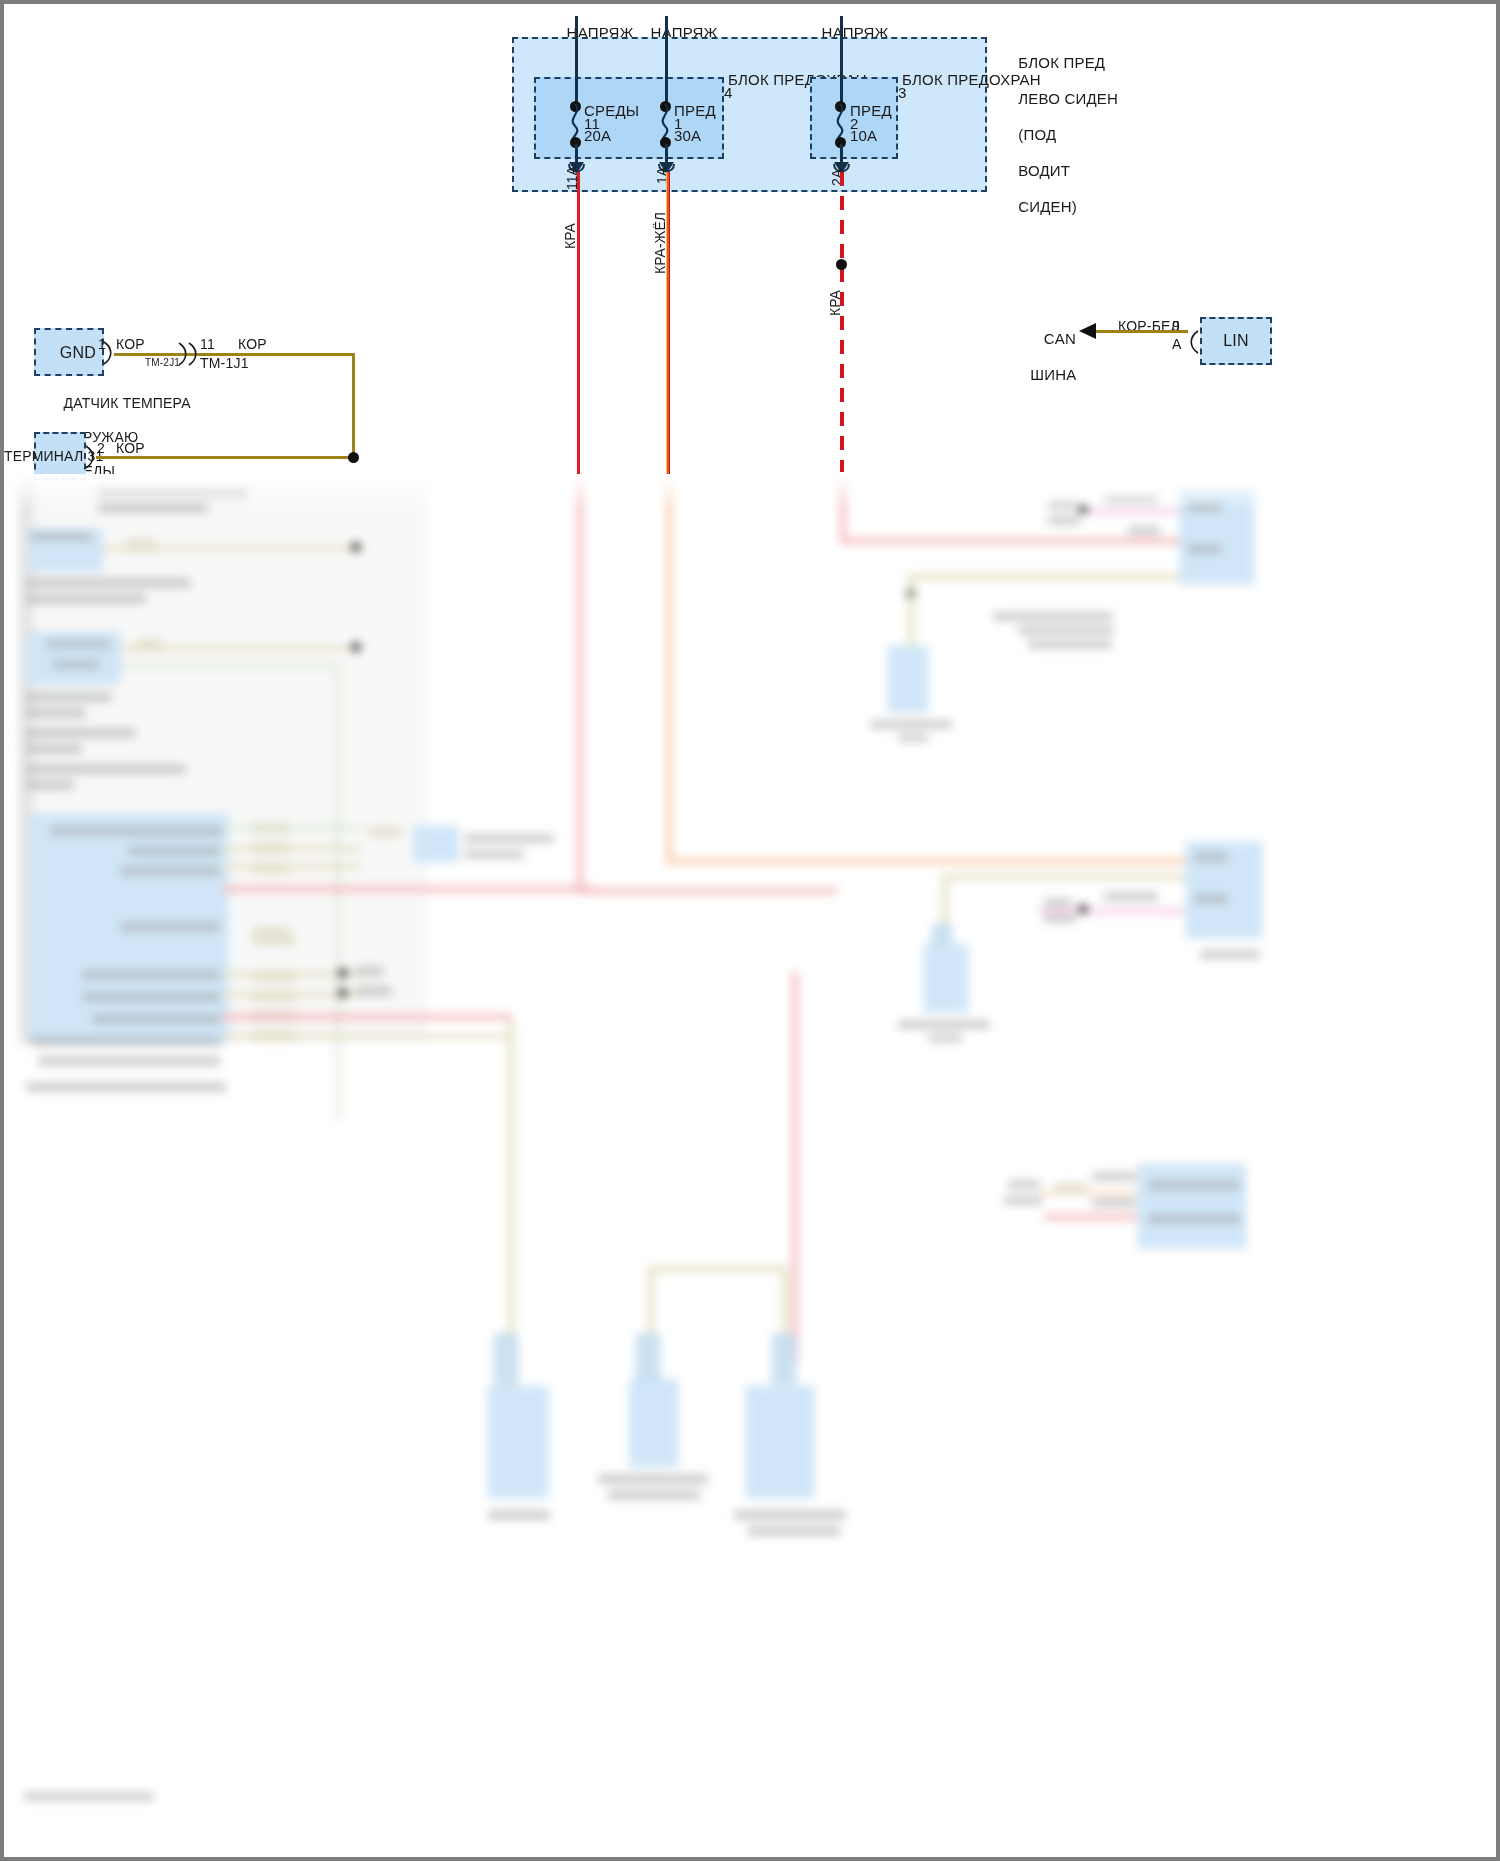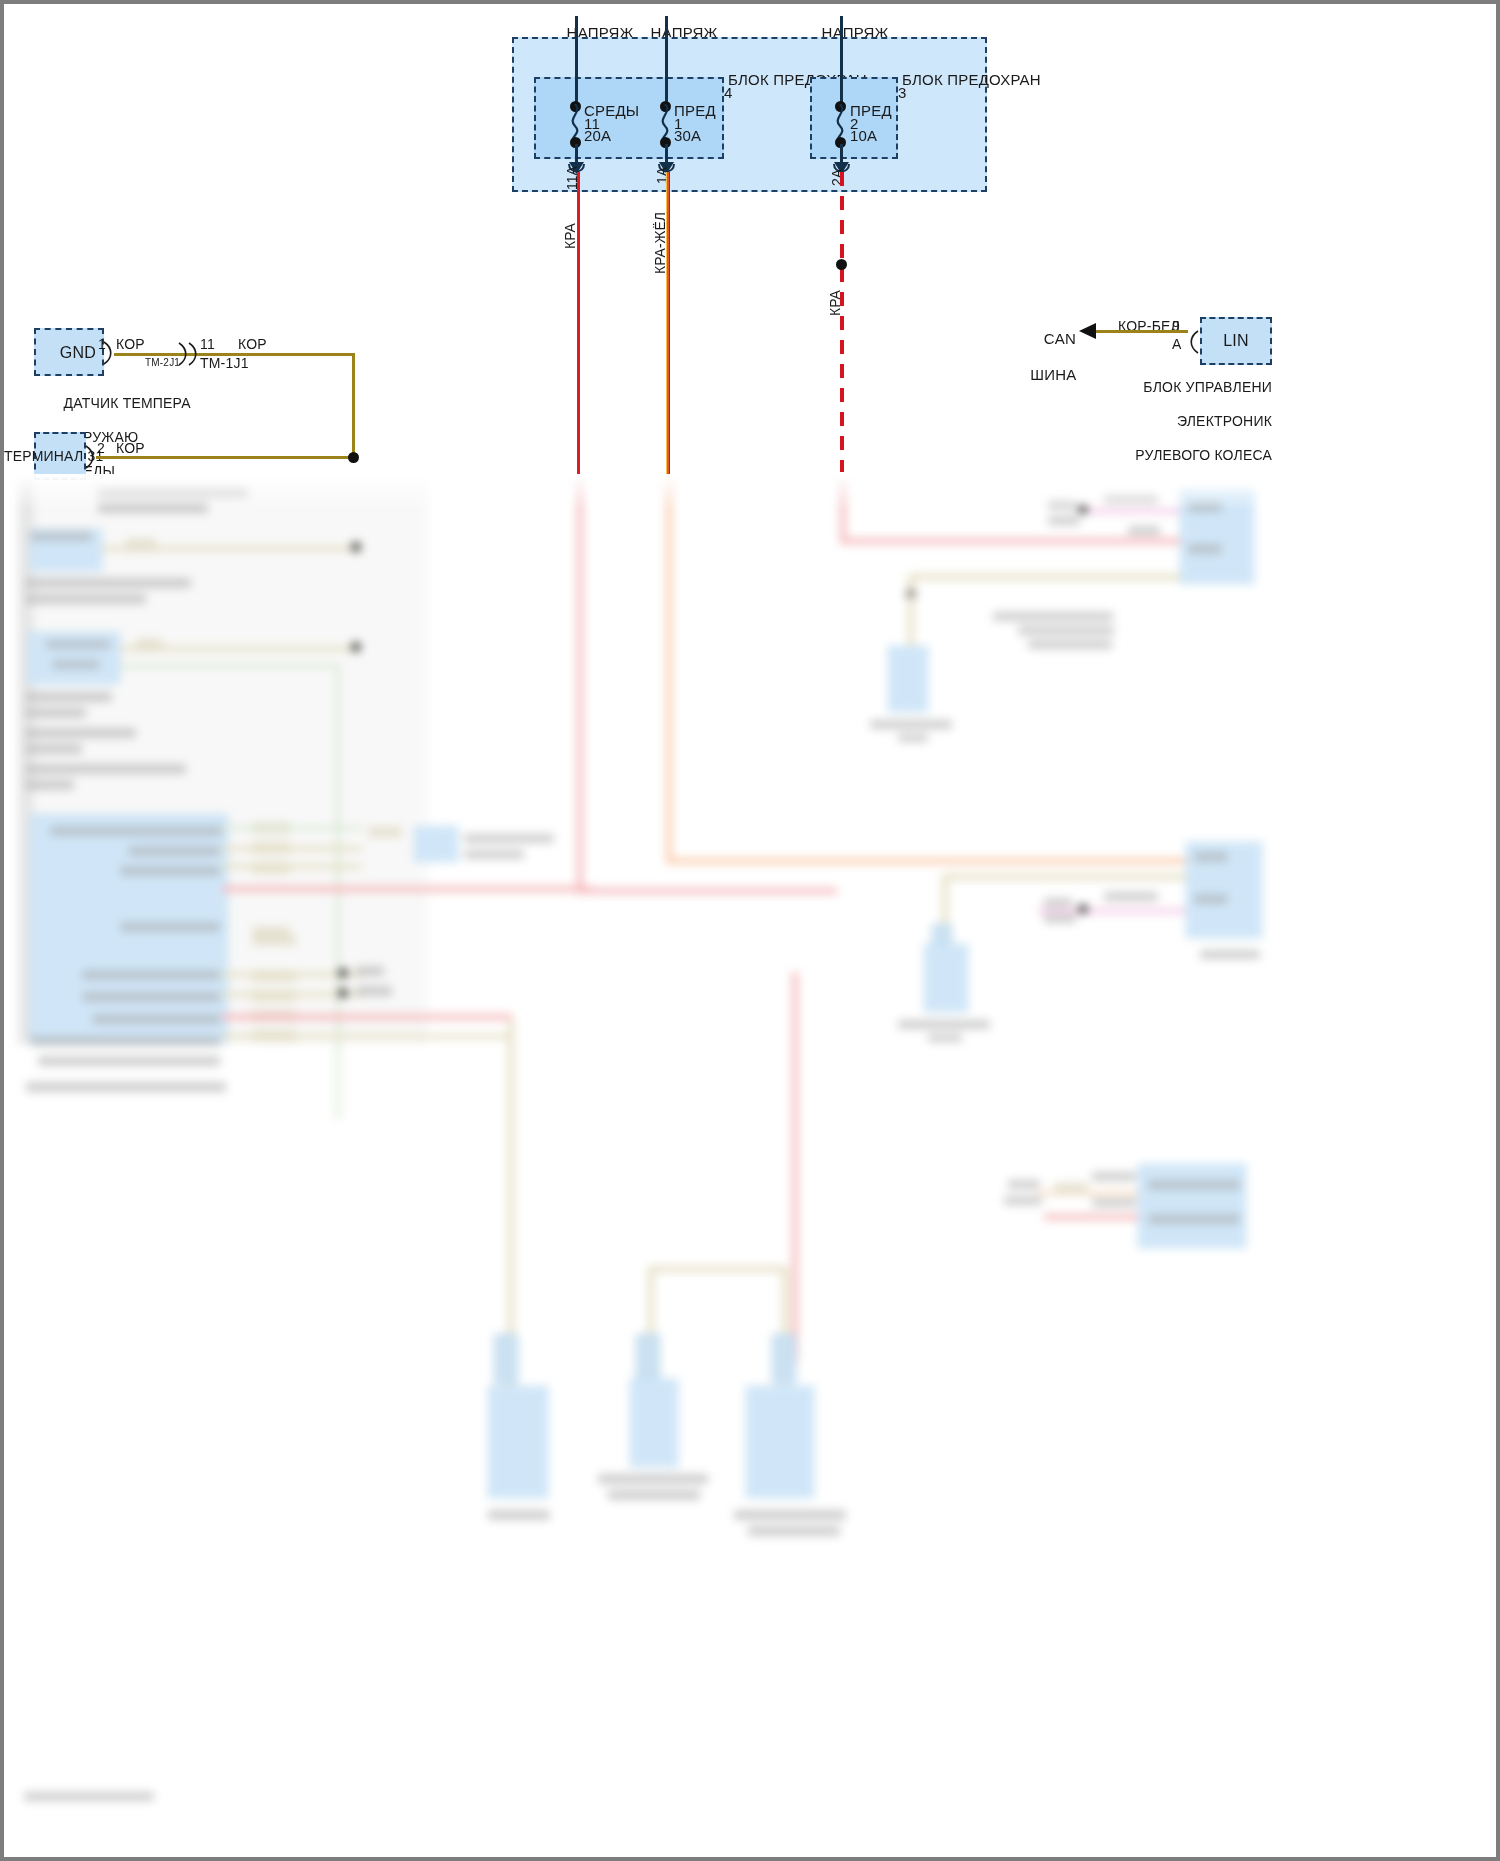--- a/index.html
+++ b/index.html
@@ -142,20 +142,27 @@
       <span>НАПРЯЖ</span><br>
       <span>ОТ АККУМ</span>
     </div>
     <div class="txt c" style="left:763px; top:2px; width:150px;">
       <span>НАПРЯЖ</span><br>
       <span>ОТ АККУМ</span>
     </div>
 
     <div class="dashbox outer" style="left:508px; top:33px; width:475px; height:155px;"></div>
 
+    <div class="txt" style="left:988px; top:32px; width:150px;">
+      <span>БЛОК ПРЕД</span><br>
+      <span>ЛЕВО СИДЕН</span><br>
+      <span>(ПОД</span><br>
+      <span>ВОДИТ</span><br>
+      <span>СИДЕН)</span>
+    </div>
 
     <div class="dashbox inner" style="left:530px; top:73px; width:190px; height:82px;"></div>
     <div class="txt" style="left:724px; top:67px;">БЛОК ПРЕДОХРАН</div>
     <div class="txt" style="left:720px; top:80px;">4</div>
 
     <div class="dashbox inner" style="left:806px; top:73px; width:88px; height:82px;"></div>
     <div class="txt" style="left:898px; top:67px;">БЛОК ПРЕДОХРАН</div>
     <div class="txt" style="left:894px; top:80px;">3</div>
 
     <div class="w wv dark" style="left:571px; top:12px; height:90px;"></div>
@@ -261,25 +268,20 @@
     <div class="txt" style="left:1168px; top:313px; font-size:14px;">9</div>
     <div class="txt" style="left:1168px; top:331px; font-size:14px;">A</div>
     <div class="txt" style="left:1114px; top:313px; font-size:14px;">КОР-БЕЛ</div>
     <div class="w wh brown" style="left:1090px; top:326px; width:94px;"></div>
     <svg class="abs" style="left:1074px; top:318px;" width="20" height="18">
       <path d="M1 9 L18 1 L18 17 Z" fill="#111"></path>
     </svg>
     <div class="txt r" style="left:1000px; top:308px; width:72px; font-size:15px; line-height:18px;">
       <span>CAN</span><br>
       <span>ШИНА</span>
-    </div>
-    <div class="txt r" style="left:1080px; top:358px; width:188px; font-size:14px; line-height:17px;">
-      <span>БЛОК УПРАВЛЕНИ</span><br>
-      <span>ЭЛЕКТРОНИК</span><br>
-      <span>РУЛЕВОГО КОЛЕСА</span>
     </div>
 
     <div id="blurlayer">
       <div id="blurinner">
 
         <div class="bsheet" style="left:10px; top:0px;   width:410px; height:570px; background:#f7f7f7;"></div>
         <div class="bgrey" style="left:10px; top:0px;   width:16px;  height:570px;"></div>
 
         <div class="btext" style="left:90px; top:12px;  width:150px; height:11px;"></div>
         <div class="btext" style="left:90px; top:28px;  width:110px; height:11px;"></div>

